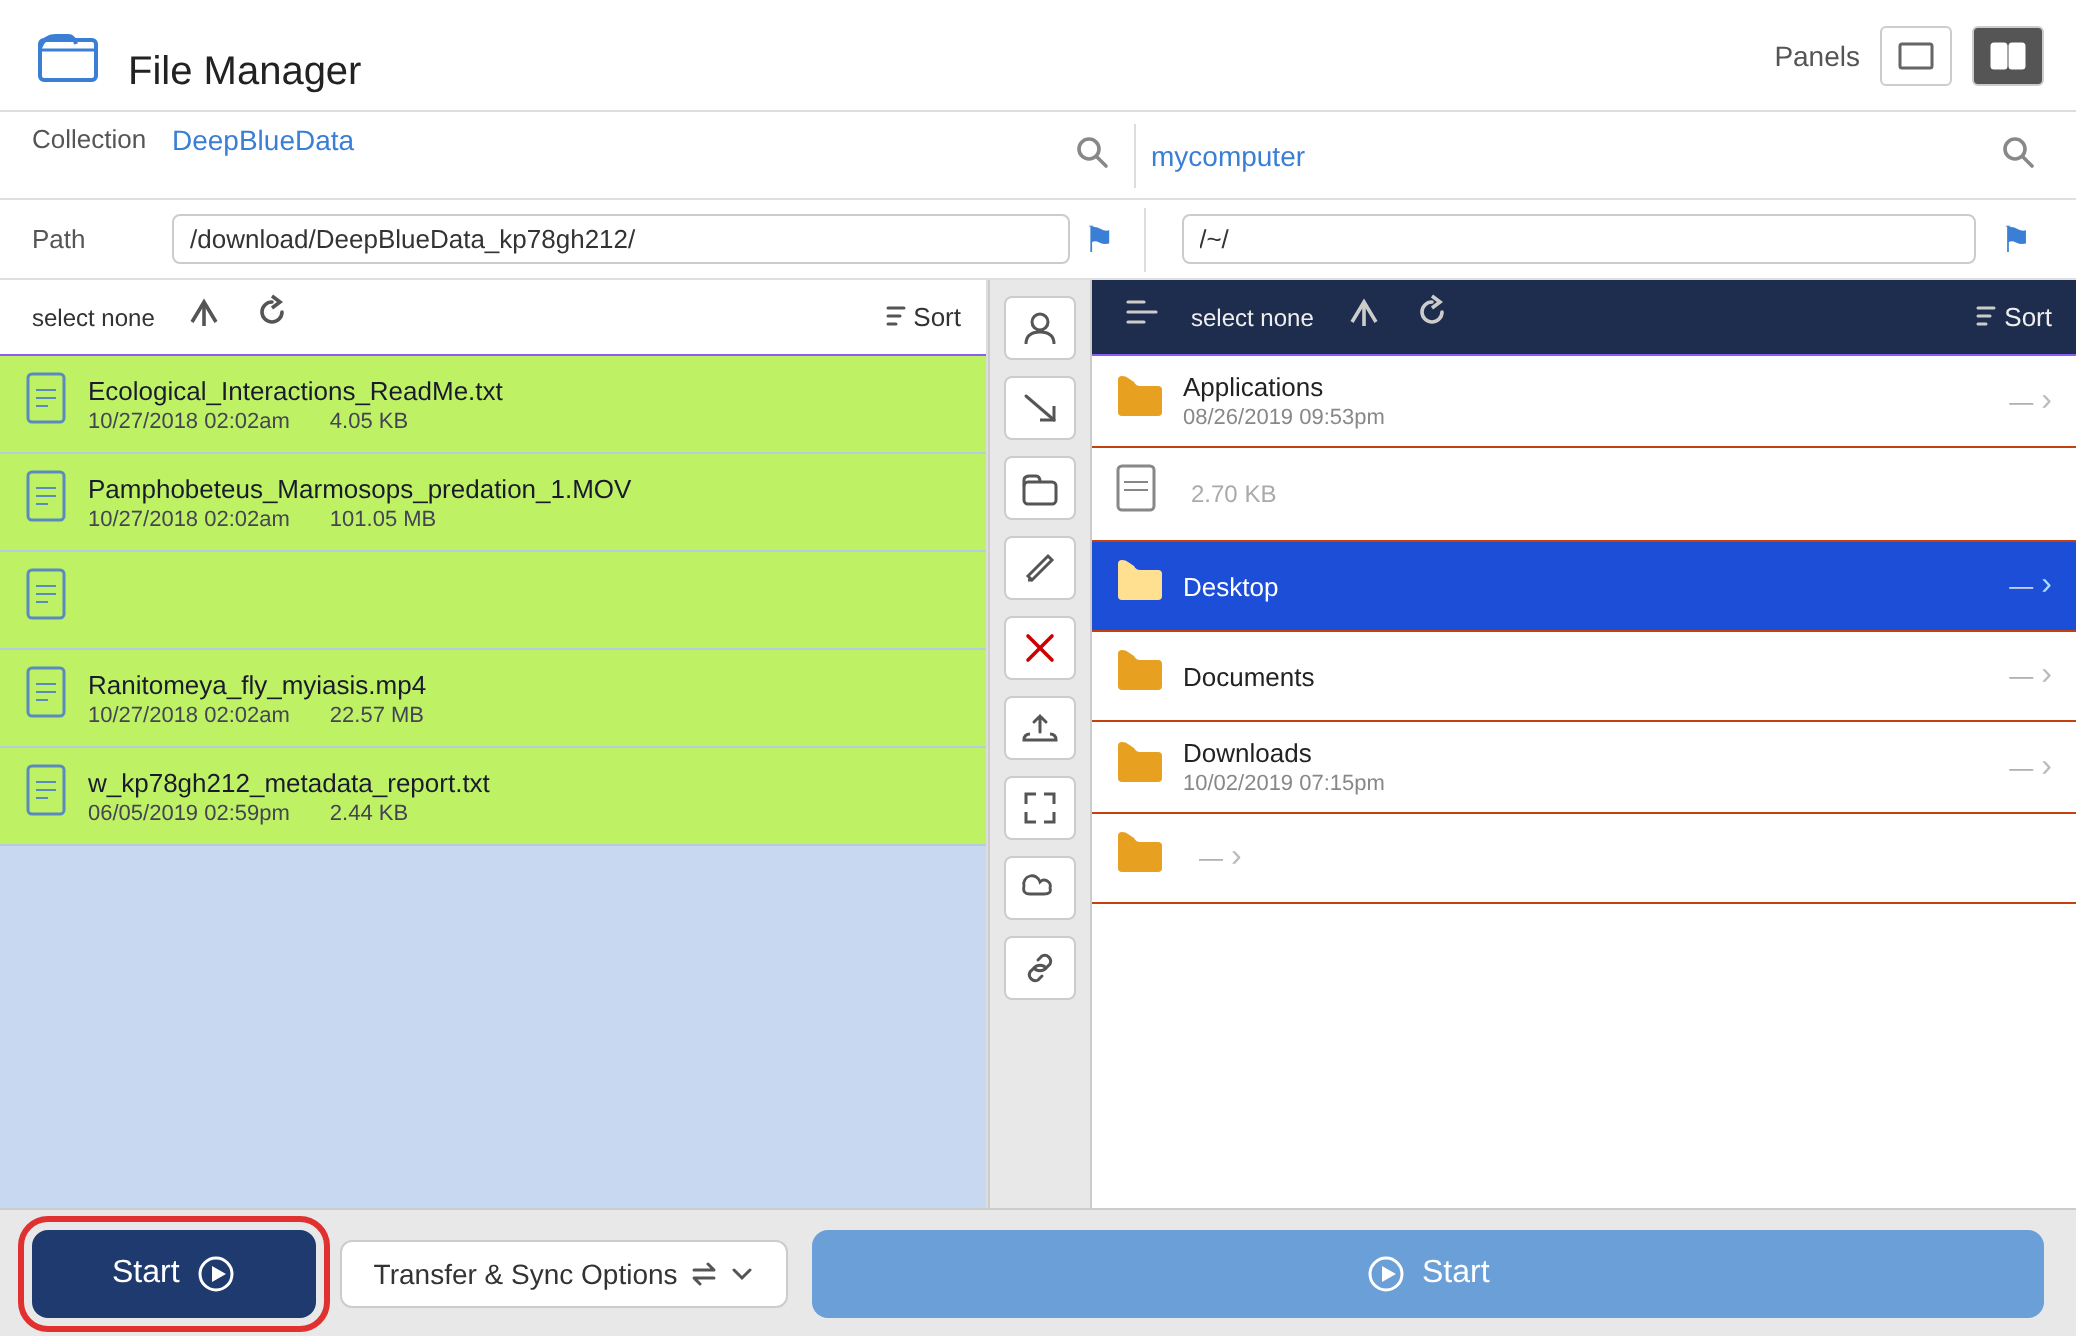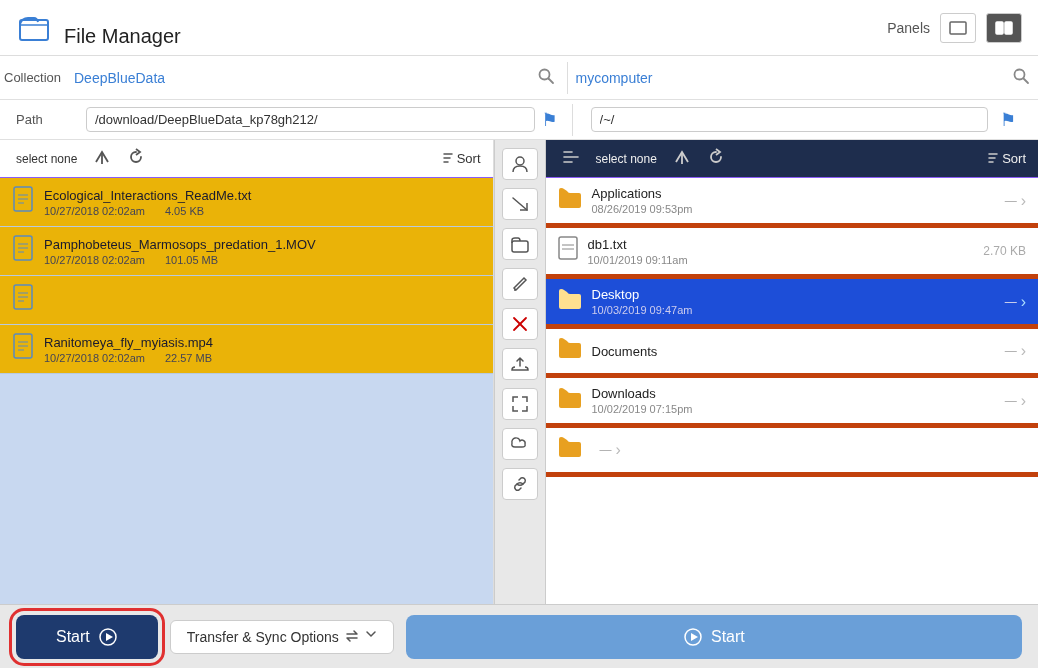--- a/index.html
+++ b/index.html
@@ -59,23 +59,22 @@
       border-radius: 3px;
     }
     .panel-btn.active {
       background: #555;
     }
     .panel-btn.active svg rect { fill: #fff; }
 
     
     .collection-row {
       display: flex;
-      align-items: center;
-      background: #fff;
-      padding: 6px 4px;
+      background: #fff;
+      padding: 6px 16px;
       border-bottom: 1px solid #e0e0e0;
       gap: 0;
       height: 44px;
     }
     .collection-label {
       font-size: 13px;
       color: #555;
       min-width: 70px;
     }
     .collection-value {
@@ -219,21 +218,21 @@
     .file-list {
       flex: 1;
       overflow-y: auto;
       background: #c8d8f0;
     }
     .file-item {
       display: flex;
       align-items: center;
       padding: 8px 12px;
       border-bottom: 1px solid #b8cae0;
-      background: #eab308;
+      background: #bef264;
       cursor: pointer;
     }
     .file-icon {
       color: #5a8abf;
       font-size: 22px;
       margin-right: 10px;
     }
     .file-info { flex: 1; }
     .file-name {
       font-size: 13px;
@@ -287,21 +286,21 @@
     
     .right-file-list {
       flex: 1;
       overflow-y: auto;
       background: #fff;
     }
     .right-file-item {
       display: flex;
       align-items: center;
       padding: 8px 12px;
-      border-bottom: 5px solid #c2410c;
+      border-bottom: 1px solid #c2410c;
       cursor: pointer;
     }
     .right-file-item.selected {
       background: #1d4ed8;
       color: #fff;
     }
     .right-folder-icon {
       color: #e8a020;
       font-size: 22px;
       margin-right: 10px;
@@ -357,20 +356,21 @@
       font-size: 16px;
       cursor: pointer;
       display: flex;
       align-items: center;
       gap: 8px;
       outline: 3px solid #e03030;
       outline-offset: 4px;
     }
     .transfer-sync-btn {
       display: flex;
+      align-items: center;
       gap: 6px;
       background: #fff;
       border: 1px solid #ccc;
       border-radius: 6px;
       padding: 8px 16px;
       font-size: 14px;
       cursor: pointer;
       color: #333;
     }
     .start-btn-right {
@@ -526,20 +526,34 @@
         <svg width="22" height="26" viewBox="0 0 22 26">
               <rect x="2" y="1" width="18" height="24" rx="2" fill="none" stroke="#5a8abf" stroke-width="1.5"></rect>
               <line x1="6" y1="9" x2="16" y2="9" stroke="#5a8abf" stroke-width="1"></line>
               <line x1="6" y1="13" x2="16" y2="13" stroke="#5a8abf" stroke-width="1"></line>
               <line x1="6" y1="17" x2="12" y2="17" stroke="#5a8abf" stroke-width="1"></line>
             </svg>
       </span>
       <div class="file-info">
         <div class="file-name">Ranitomeya_fly_myiasis.mp4</div>
         <div class="file-meta">10/27/2018 02:02am<span class="file-meta-size">22.57 MB</span></div>
+      </div>
+    </div>
+        <div class="file-item">
+      <span class="file-icon">
+        <svg width="22" height="26" viewBox="0 0 22 26">
+              <rect x="2" y="1" width="18" height="24" rx="2" fill="none" stroke="#5a8abf" stroke-width="1.5"></rect>
+              <line x1="6" y1="9" x2="16" y2="9" stroke="#5a8abf" stroke-width="1"></line>
+              <line x1="6" y1="13" x2="16" y2="13" stroke="#5a8abf" stroke-width="1"></line>
+              <line x1="6" y1="17" x2="12" y2="17" stroke="#5a8abf" stroke-width="1"></line>
+            </svg>
+      </span>
+      <div class="file-info">
+        <div class="file-name">w_kp78gh212_metadata_report.txt</div>
+        <div class="file-meta">06/05/2019 02:59pm<span class="file-meta-size">2.44 KB</span></div>
       </div>
     </div>
       </div>
   </div>
 
   <div class="middle-toolbar">
     <button class="mid-btn">
       <svg width="20" height="20" viewBox="0 0 20 20">
           <circle cx="10" cy="7" r="4" fill="none" stroke="#555" stroke-width="1.5"></circle>
           <path d="M3 18 q0-6 7-6 t7 6" fill="none" stroke="#555" stroke-width="1.5"></path>
@@ -643,36 +657,31 @@
       <span class="chevron-right">›</span>
     </div>
         <div class="right-file-item">
       <span class="right-file-icon">
         <svg width="20" height="24" viewBox="0 0 20 24">
               <rect x="1" y="1" width="18" height="22" rx="2" fill="none" stroke="#888" stroke-width="1.5"></rect>
               <line x1="4" y1="9" x2="16" y2="9" stroke="#888" stroke-width="1"></line>
               <line x1="4" y1="13" x2="16" y2="13" stroke="#888" stroke-width="1"></line>
             </svg>
       </span>
-      <div class="right-file-info">
-        <div class="right-file-name">db1.txt</div>
-        <div class="right-file-meta">10/01/2019 09:11am</div>
-      </div>
       <span class="right-file-size">2.70 KB</span>
 
     </div>
         <div class="right-file-item selected">
       <span class="right-folder-icon">
         <svg width="24" height="22" viewBox="0 0 24 22">
               <path d="M1 6 L1 19 Q1 21 3 21 L21 21 Q23 21 23 19 L23 8 Q23 6 21 6 L12 6 Q10 6 9 4 L6 2 Q5 1 3 1 L3 1 Q1 1 1 3 Z" fill="#ffe090" stroke="none"></path>
             </svg>
       </span>
       <div class="right-file-info">
         <div class="right-file-name">Desktop</div>
-        <div class="right-file-meta">10/03/2019 09:47am</div>
       </div>
       <span class="right-file-size">—</span>
       <span class="chevron-right">›</span>
     </div>
         <div class="right-file-item">
       <span class="right-folder-icon">
         <svg width="24" height="22" viewBox="0 0 24 22">
               <path d="M1 6 L1 19 Q1 21 3 21 L21 21 Q23 21 23 19 L23 8 Q23 6 21 6 L12 6 Q10 6 9 4 L6 2 Q5 1 3 1 L3 1 Q1 1 1 3 Z" fill="#e8a020" stroke="none"></path>
             </svg>
       </span>

